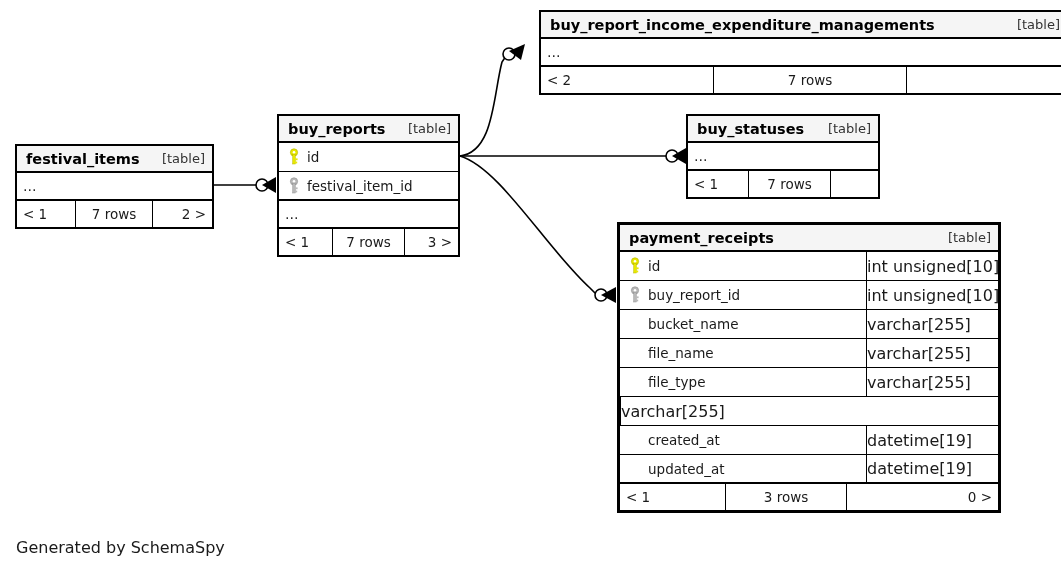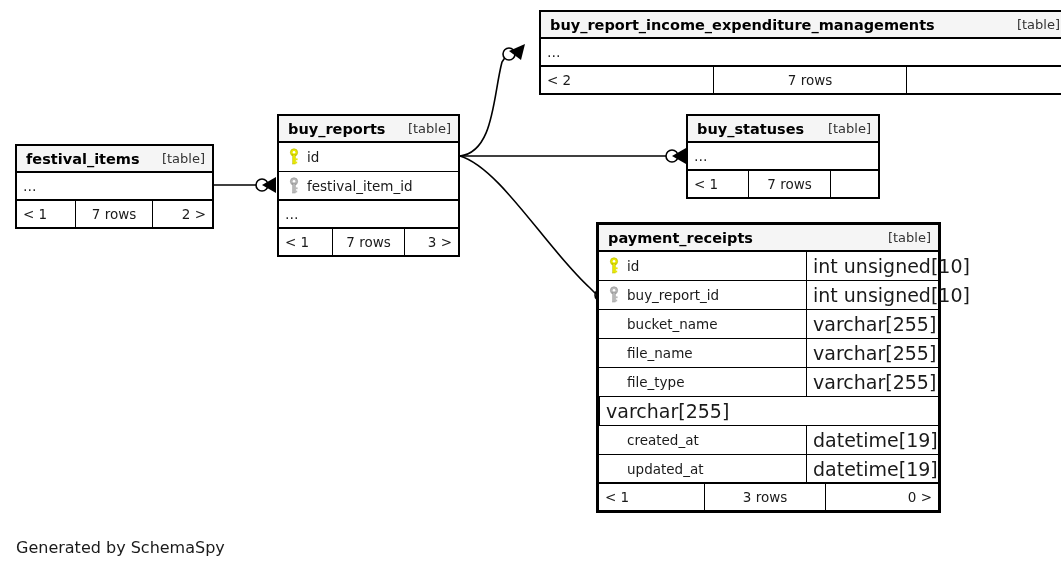--- a/index.html
+++ b/index.html
@@ -84,22 +84,21 @@
     flex: 1 1 auto;
     padding-left: 8px;
     font-size: 13.5px;
     white-space: nowrap;
     overflow: hidden;
     box-sizing: border-box;
   }
   .col-type {
     flex: 0 0 auto;
     border-left: 1px solid #000000;
-    padding-left: 6px;
-    font-size: 19px;
+    font-size: 16px;
     height: 100%;
     display: flex;
     align-items: center;
     box-sizing: border-box;
     white-space: nowrap;
   }
 
   .ellipsis-row {
     height: 28px;
     display: flex;
@@ -260,21 +259,21 @@
       <span class="tbl-kind">[table]</span>
     </div>
     <div class="ellipsis-row">…</div>
     <div class="tbl-footer">
       <span class="foot-cell foot-left" style="width:58px;">&lt; 1</span>
       <span class="foot-cell foot-mid" style="width:78px;">7 rows</span>
       <span class="foot-cell foot-right" style="flex:1 1 auto;">2 &gt;</span>
     </div>
   </div>
 
-  <div class="table-node focal" style="left:596px; top:222px; width:345px;">
+  <div class="table-node focal" style="left:617px; top:222px; width:384px;">
     <div class="tbl-header">
       <span class="tbl-name">payment_receipts</span>
       <span class="tbl-kind">[table]</span>
     </div>
 
     <div class="tbl-rows">
 
       <div class="col-row">
         <span class="col-name">
           <svg class="key-icon" viewBox="0 0 14 18">

